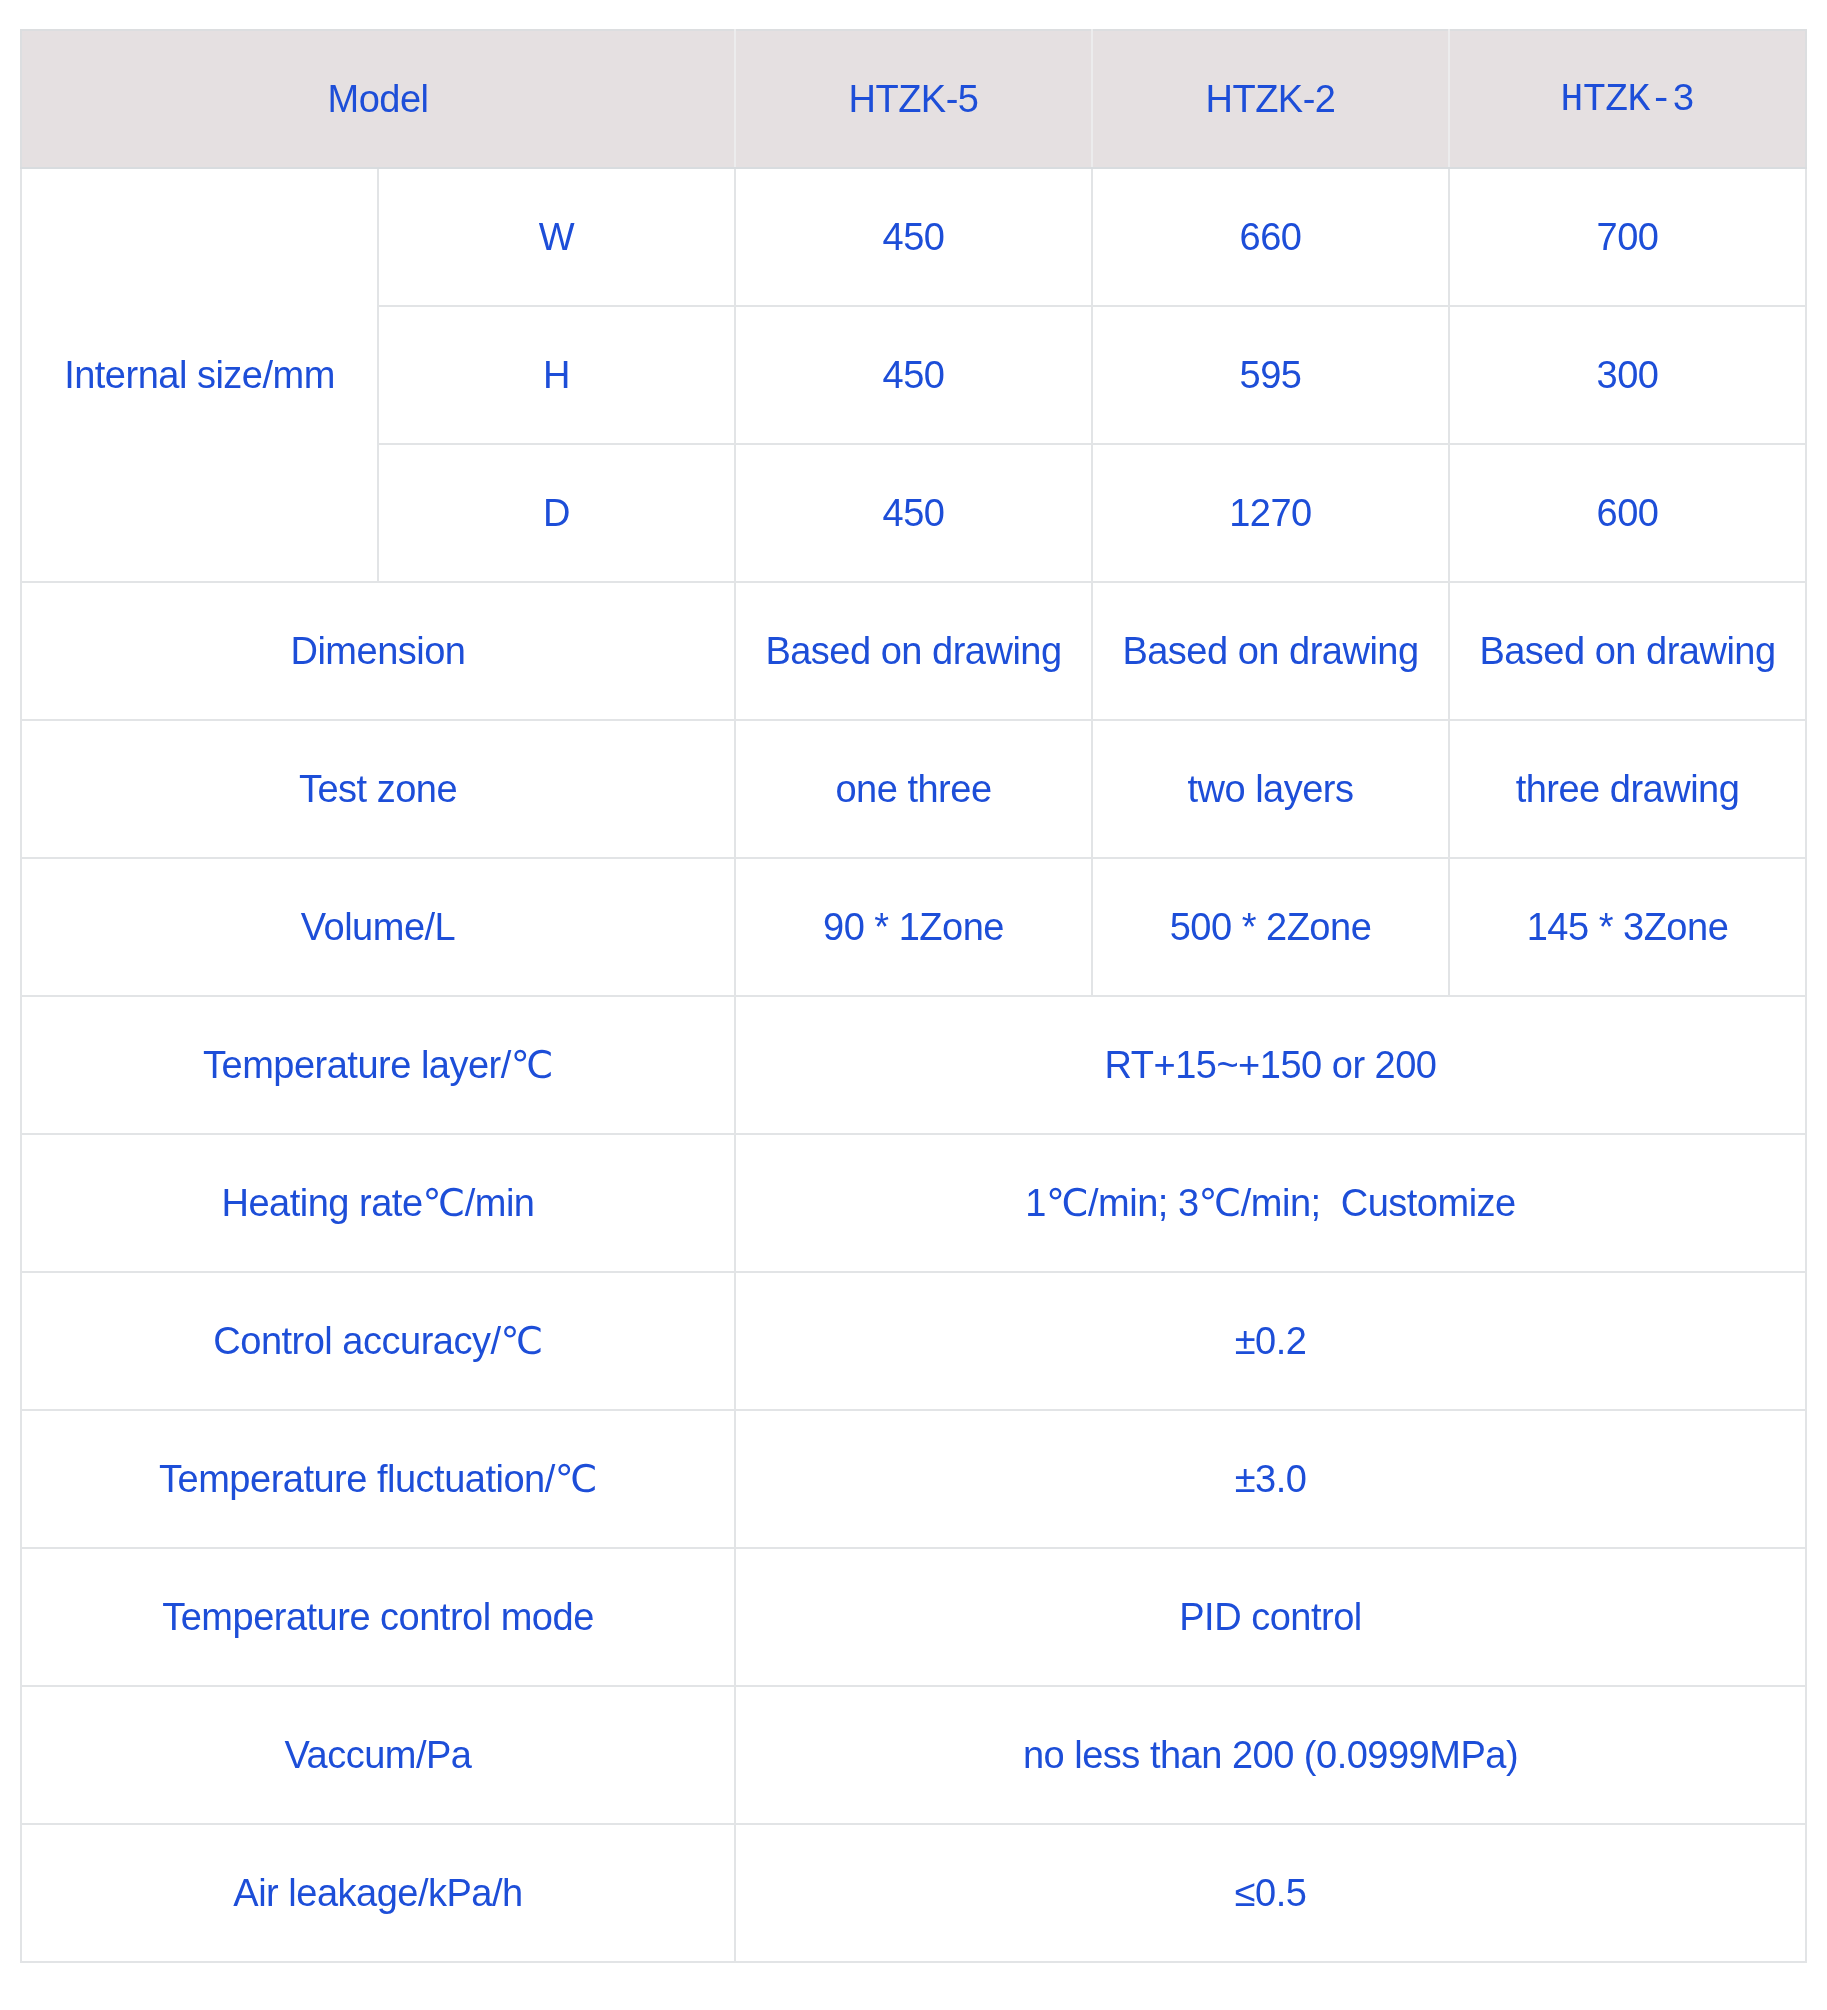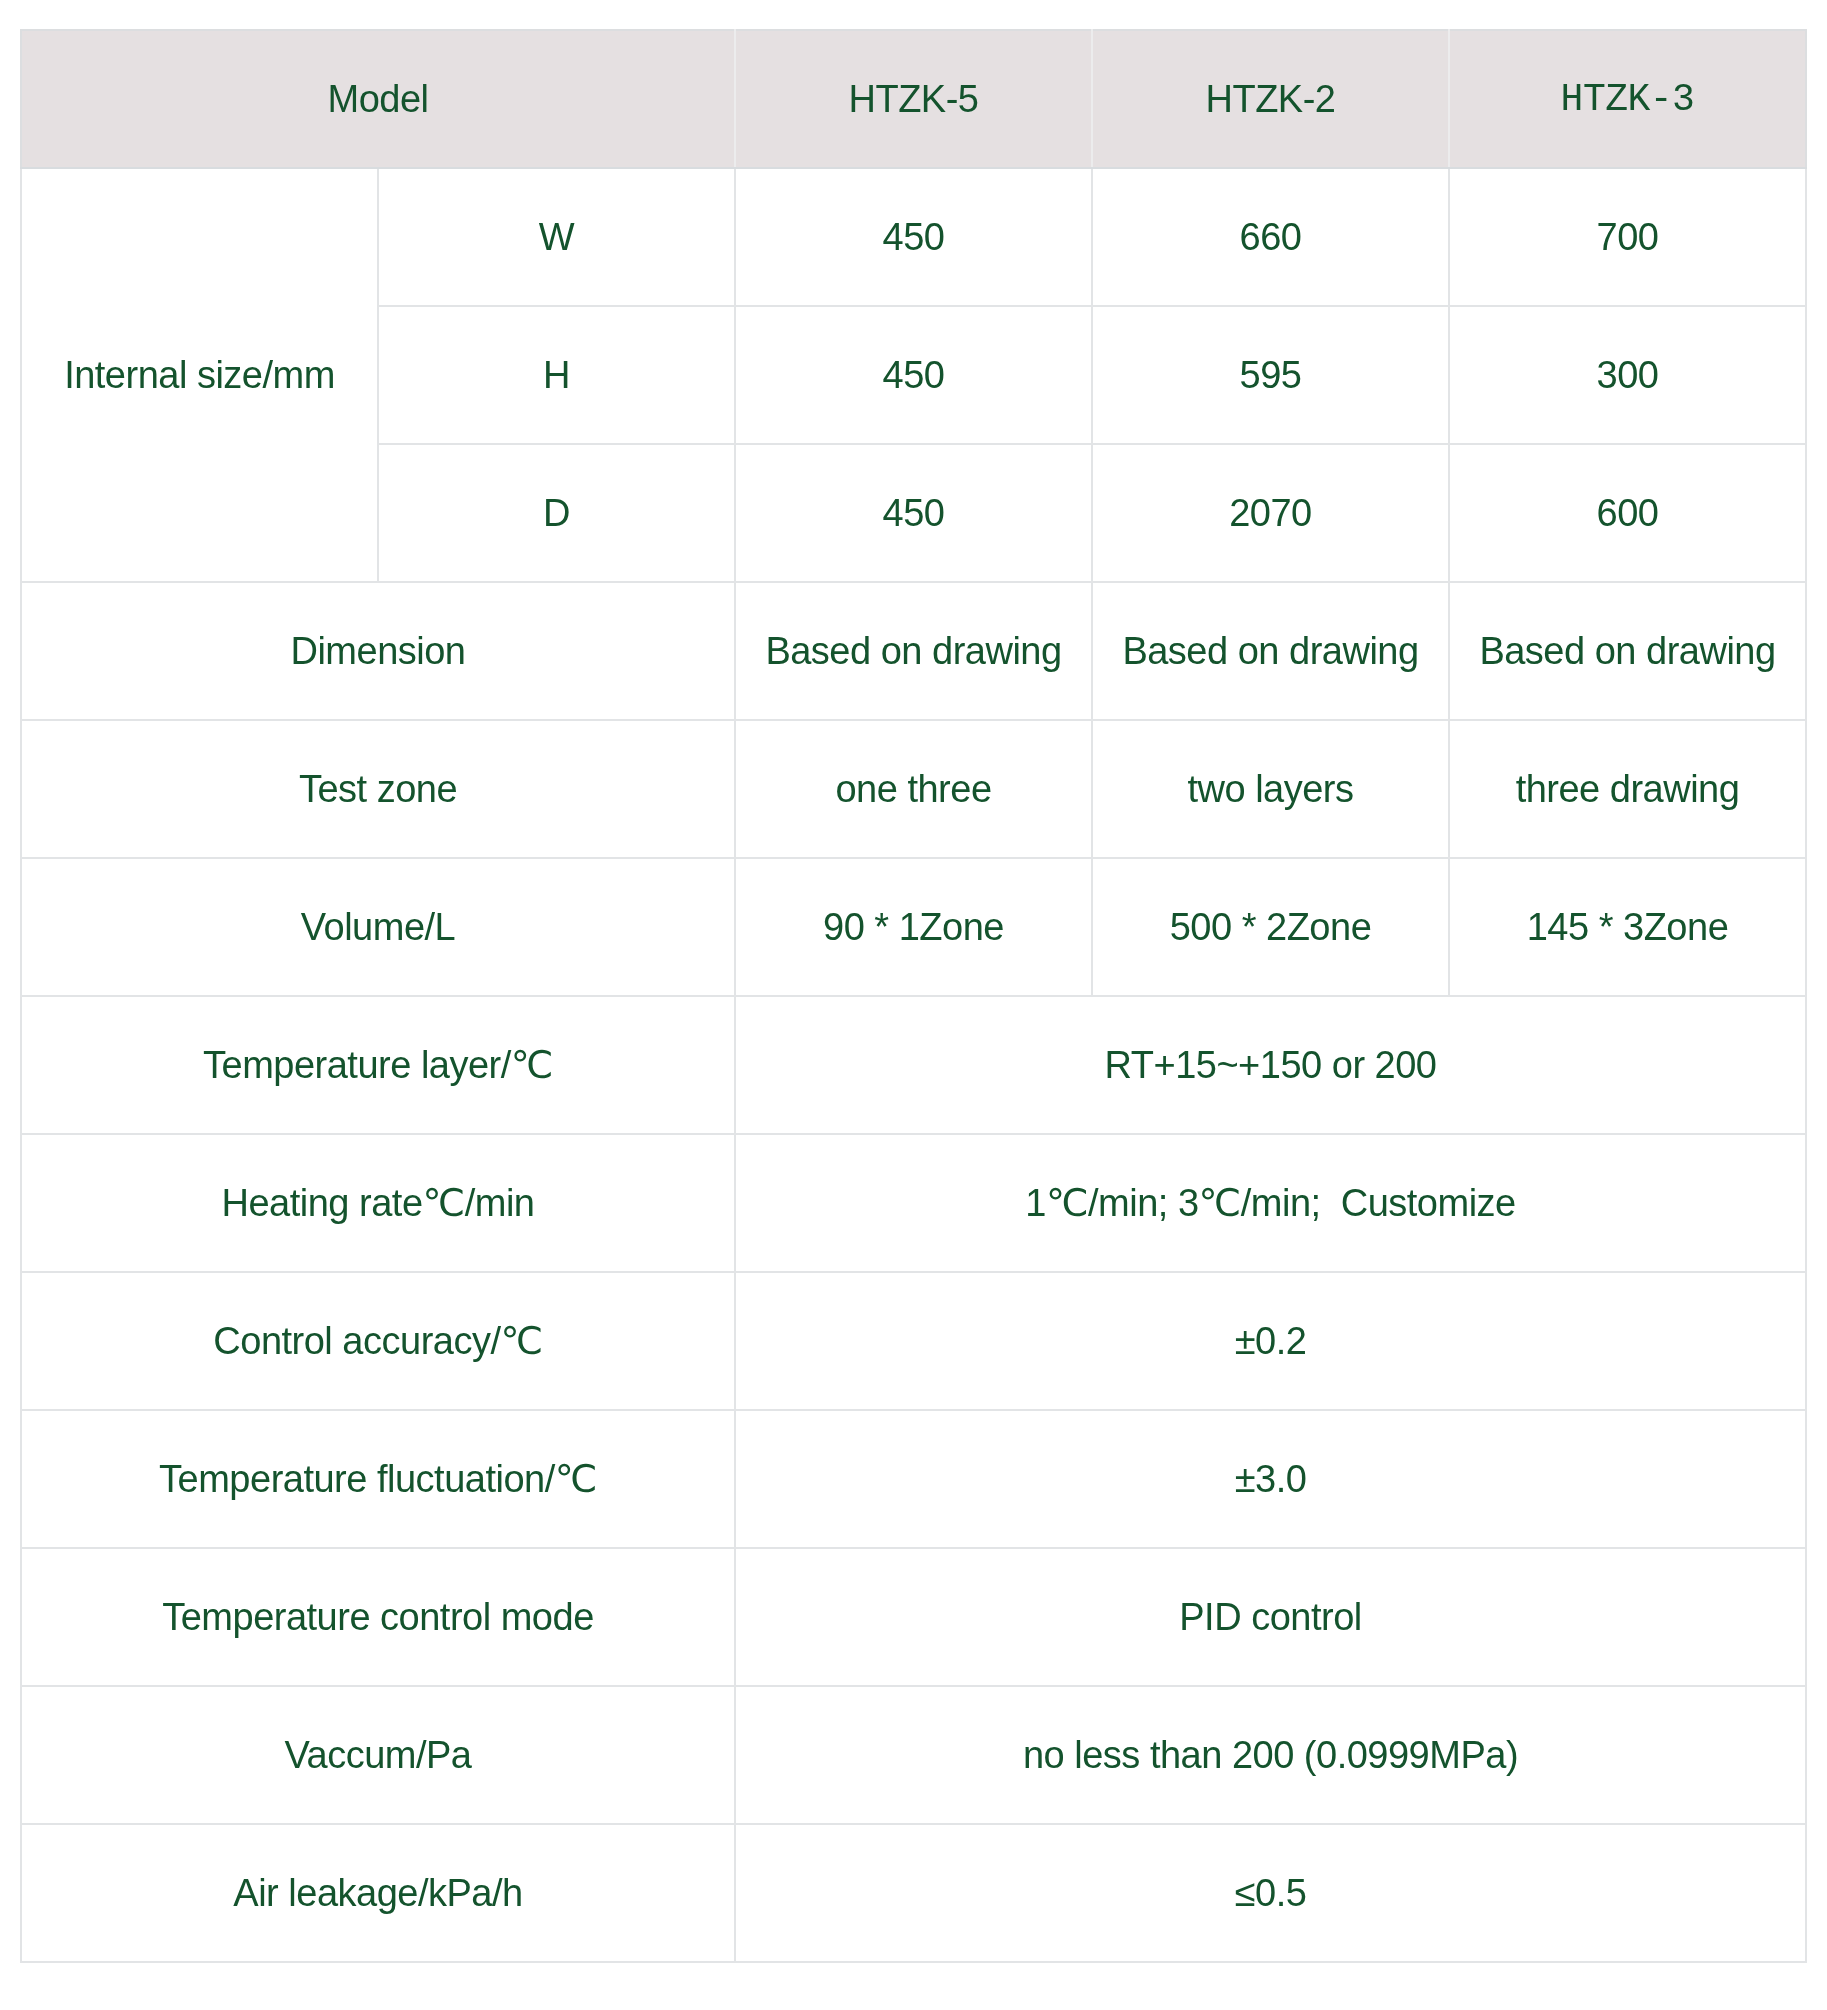--- a/index.html
+++ b/index.html
@@ -22,21 +22,21 @@
     table-layout: fixed;
   }
   table.spec col { width: 20%; }
   table.spec tr { height: 138px; }
   table.spec td, table.spec th {
     border: 2.7px solid #e2e4e6;
     text-align: center;
     vertical-align: middle;
     font-size: 38px;
     font-weight: 400;
-    color: #14532d;
+    color: #1d4ed8;
     padding: 0 1.8px;
     background: #ffffff;
     white-space: pre-wrap;
     letter-spacing: -0.5px;
     overflow: hidden;
     margin-top: 22px;
   }
   table.spec th {
     background: #e5e0e1;
     font-weight: 400;
@@ -78,21 +78,21 @@
       </tr>
       <tr>
         <td>H</td>
         <td>450</td>
         <td>595</td>
         <td>300</td>
       </tr>
       <tr>
         <td>D</td>
         <td>450</td>
-        <td>2070</td>
+        <td>1270</td>
         <td>600</td>
       </tr>
 
       <tr>
         <td colspan="2">Dimension</td>
         <td>Based on drawing</td>
         <td>Based on drawing</td>
         <td>Based on drawing</td>
       </tr>
       <tr>

